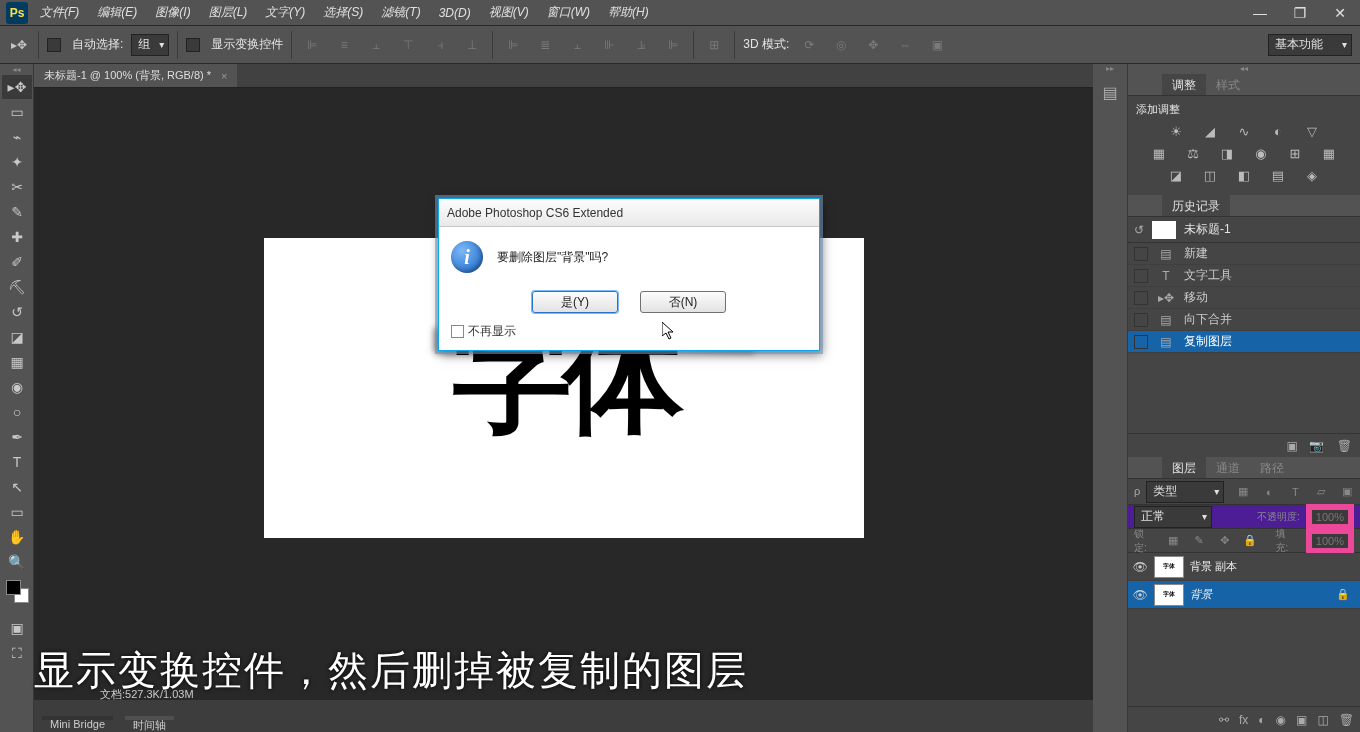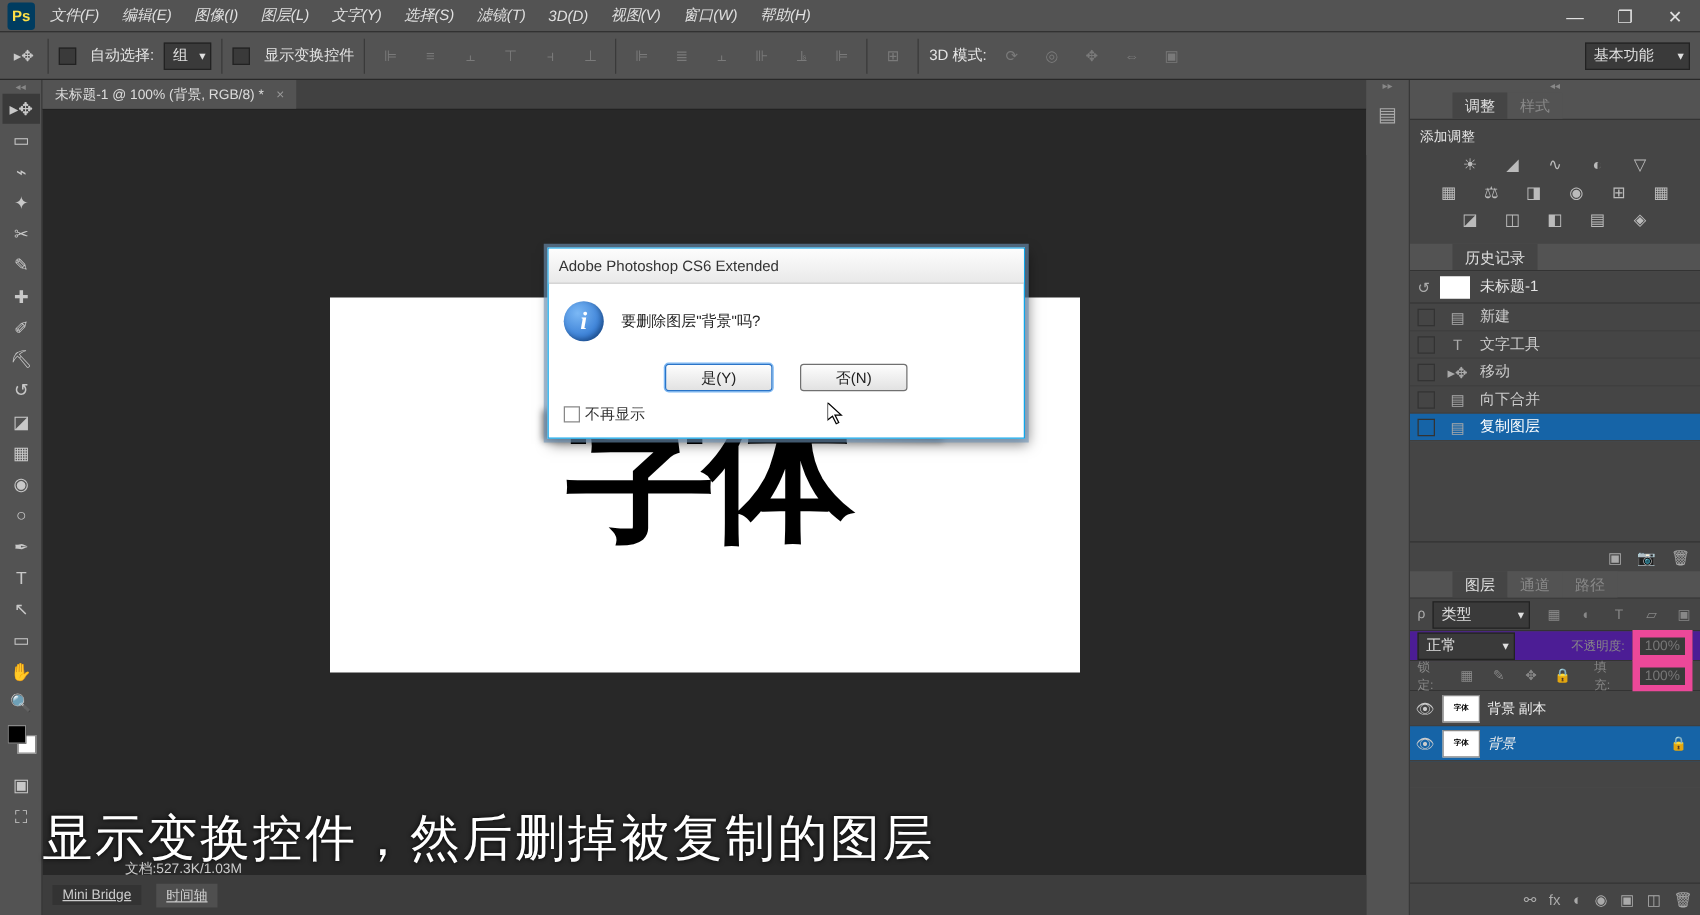--- a/index.html
+++ b/index.html
@@ -81,21 +81,21 @@
 
 .docarea { position:absolute; left:34px; right:267px; top:64px; bottom:0; background:#282828; }
 .doctabbar { height:24px; background:#414141; display:flex; border-bottom:1px solid #222; }
 .doctab { padding:4px 10px; background:#535353; color:#ddd; font-size:11px; display:flex; align-items:center; gap:10px; }
 .doctab .x { color:#999; }
 .canvas-wrap { position:absolute; left:0; right:0; top:24px; bottom:28px; display:flex; align-items:flex-start; justify-content:center; padding-top:150px; }
 .canvas { width:600px; height:300px; background:#fff; position:relative; }
 .canvas-text { position:absolute; left:50%; top:50%; transform:translate(-50%,-55%); font-size:120px; font-weight:900; color:#000; letter-spacing:-8px; }
 .canvas-shadow { position:absolute; left:170px; top:90px; width:320px; height:25px; filter:blur(3px);
   background:linear-gradient(90deg, rgba(0,0,0,.5), rgba(0,0,0,.1) 40%, rgba(0,0,0,.3) 50%, rgba(0,0,0,.1) 70%, rgba(0,0,0,.5)); }
-.statusbar { position:absolute; left:0; right:0; bottom:0; height:24px; background:#3d3d3d; color:#ccc; font-size:11px; display:flex; align-items:center; padding:16px 8px; gap:12px;text-decoration:underline; }
+.statusbar { position:absolute; left:0; right:0; bottom:0; height:24px; background:#3d3d3d; color:#ccc; font-size:11px; display:flex; padding:16px 8px; gap:12px; }
 .sb-tab { padding:2px 8px; background:#4f4f4f; }
 .sb-tab.act { background:#333; }
 
 
 .subtitle { position:absolute; left:34px; bottom:34px; font-size:40px; color:#fff; letter-spacing:2px; text-shadow:0 0 4px #000; z-index:5; }
 
 
 .dialog { position:absolute; left:438px; top:198px; width:382px; background:#fff; border:1px solid #0ea5e9; box-shadow:0 0 0 3px rgba(109,146,183,.6), 2px 4px 10px rgba(0,0,0,.5); z-index:10; color:#000; }
 .dlg-title { height:28px; background:linear-gradient(#fdfdfd,#e9e9e9); border-bottom:1px solid #c8c8c8; display:flex; align-items:center; padding:0 8px; font-size:12px; color:#333; }
 .dlg-body { padding:14px 12px 10px; }

